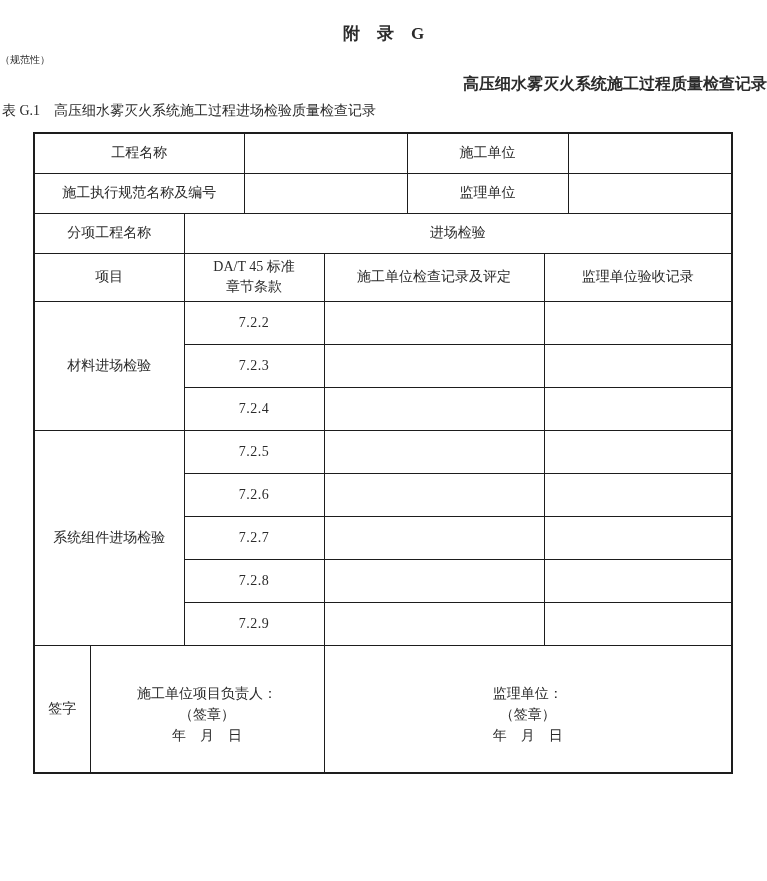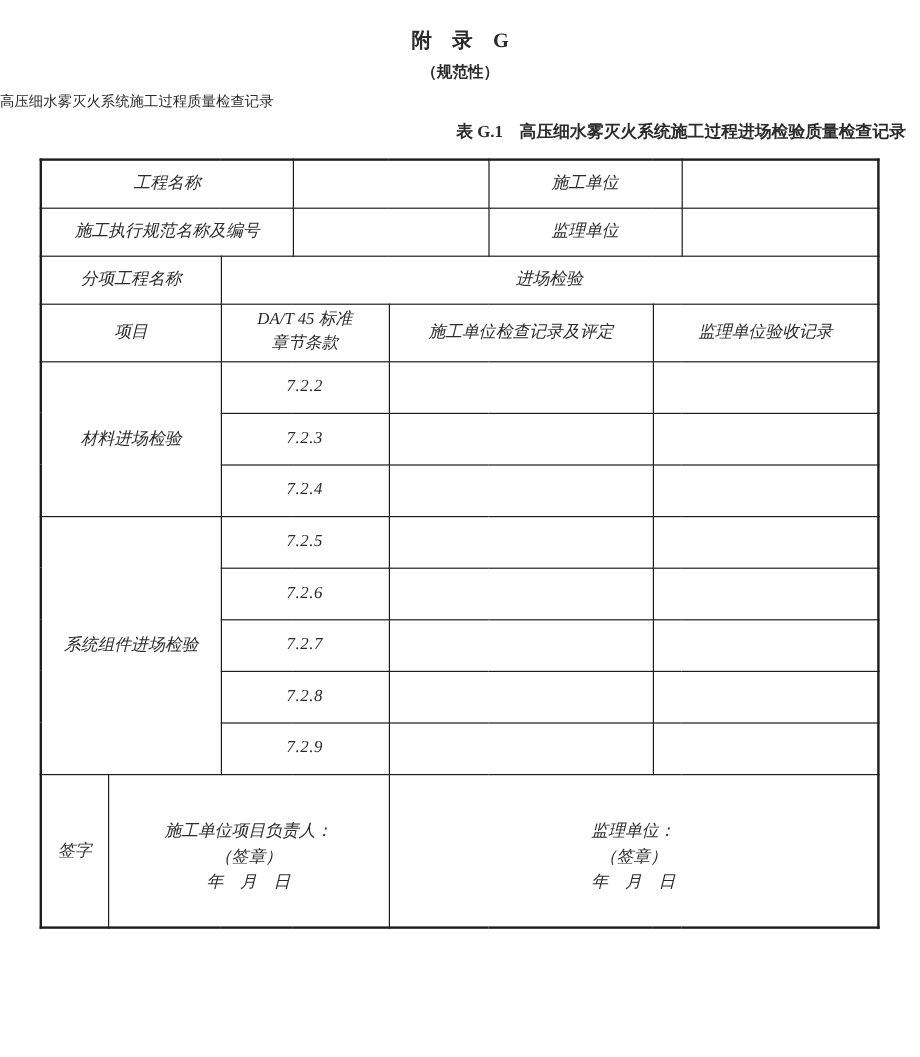--- a/index.html
+++ b/index.html
@@ -6,36 +6,35 @@
   html, body { margin: 0; padding: 0; }
   body {
     width: 767px; height: 881px;
     background: #ffffff;
     font-family: "Liberation Serif", "DejaVu Serif", serif;
     color: #2b2b2b;
   }
   .page { position: relative; width: 767px; height: 841px; overflow: hidden; }
 
   .t1 { margin: 24px 0 0; text-align: center; font-size: 17px; font-weight: bold; line-height: 20px; }
-  .t2 { margin: 6px 0 0;  text-align: center; font-size: 13px; font-weight: bold; line-height: 20px; }
-  .t3 { margin: 4px 0 0;  text-align: left; font-size: 12px; font-weight: normal; line-height: 20px; }
+  .t2 { margin: 6px 0 0;  text-align: left; font-size: 10px; font-weight: normal; line-height: 20px; }
+  .t3 { margin: 4px 0 0;  text-align: right; font-size: 16px; font-weight: bold; line-height: 20px; }
 
   .intro { margin: 16px 36px 0; font-size: 15px; line-height: 29px; }
   .intro .l1 { text-indent: 2em; text-align: justify; text-align-last: justify; }
   .intro .l2 { text-align: left; }
 
-  .caption { margin: 8px 12px 0; text-align: right; font-size: 14px; font-weight: bold; line-height: 18px; }
+  .caption { margin: 8px 2px 0; text-align: left; font-size: 14px; font-weight: normal; line-height: 18px; }
 
   table.qc {
     margin: 12px 0 0 33px;
     border-collapse: collapse;
     table-layout: fixed;
     width: 698px;
     border: 2px solid #1d1d1d;
-    font-style: italic;
   }
   table.qc td {
     border: 1.5px solid #1d1d1d;
     text-align: center;
     vertical-align: middle;
     font-size: 14px;
     padding: 0;
     overflow: hidden;
   }
   tr.r-head1, tr.r-head2, tr.r-head3 { height: 40px; }

